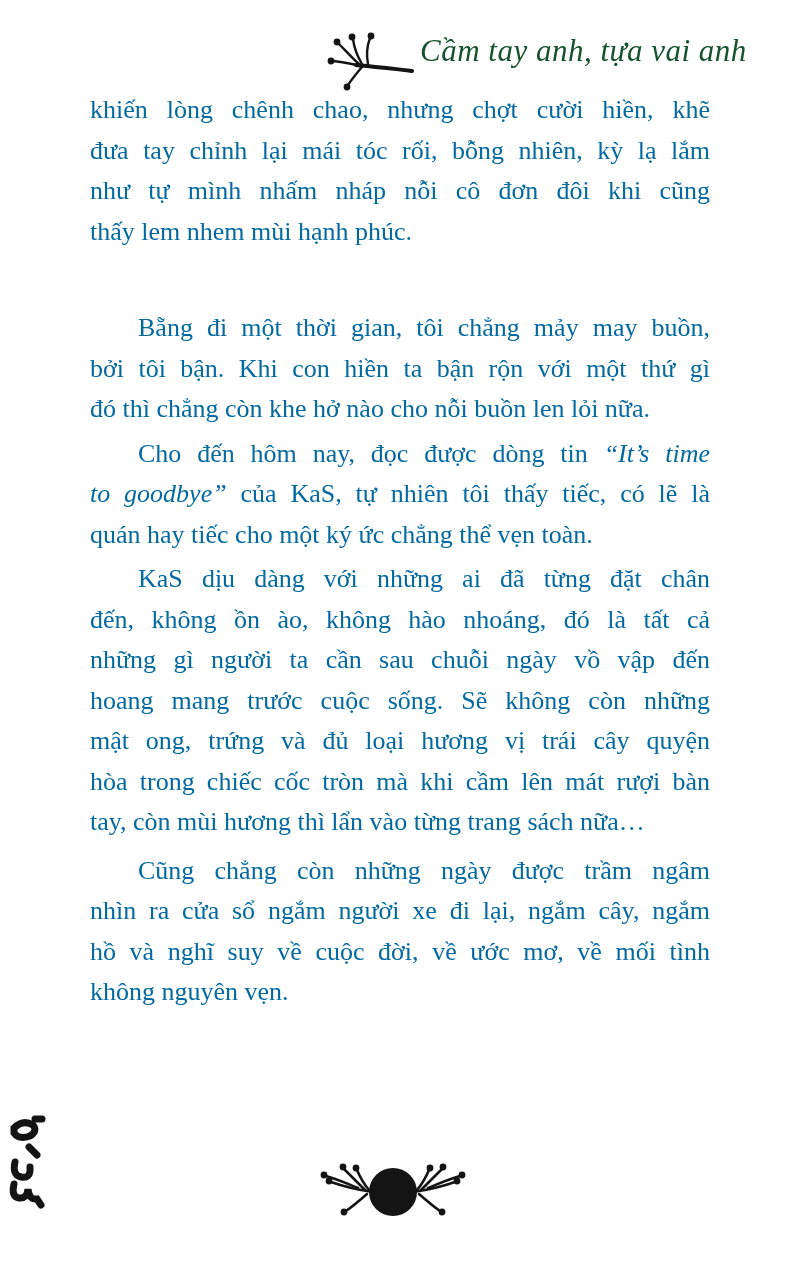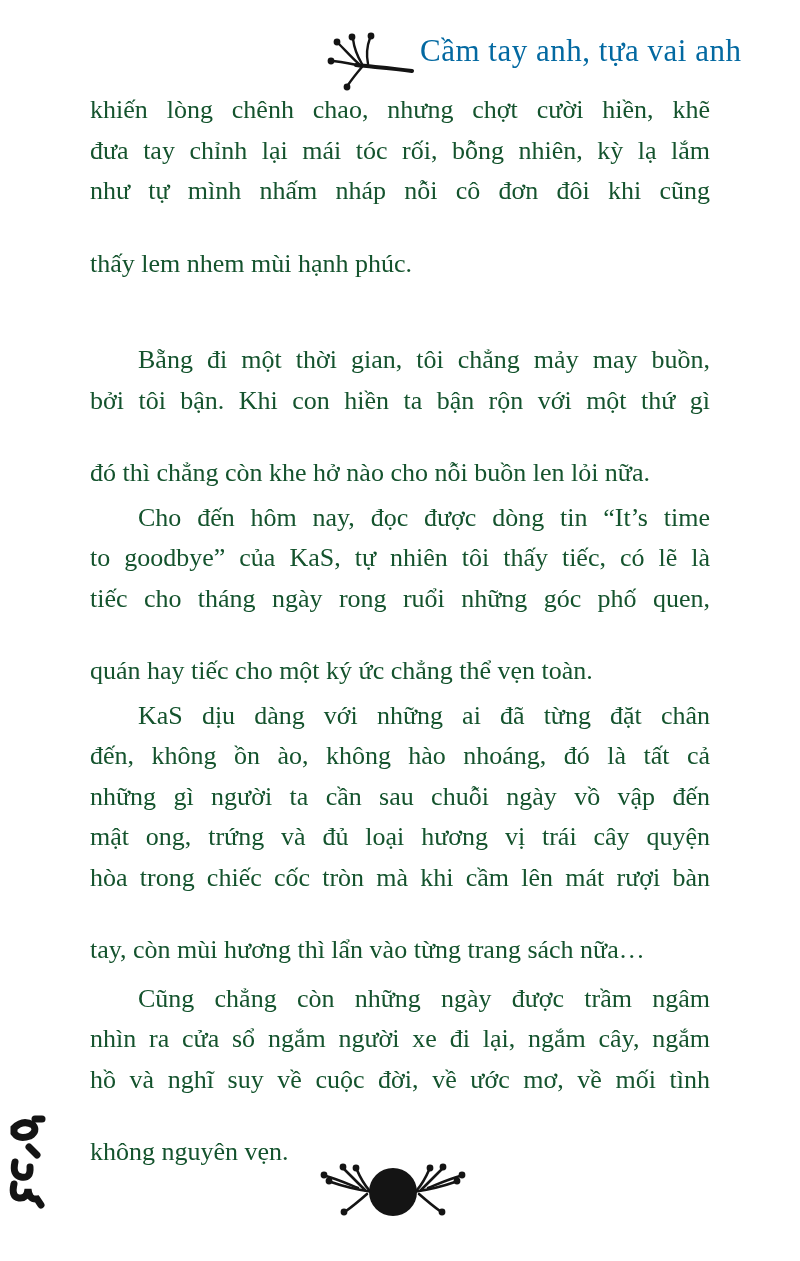--- a/index.html
+++ b/index.html
@@ -17,44 +17,45 @@
   }
   
   .running-header {
     position: absolute; top: 0; left: 0; width: 100%; height: 90px;
   }
   .header-sprig {
     position: absolute; left: 326px; top: 30px;
   }
   .header-title {
     position: absolute; left: 420px; top: 33px;
+    font-style: italic;
     font-size: 31px;
     letter-spacing: 0.5px;
     white-space: nowrap;
-    color: #0369a1;
+    color: #14532d;
   }
   
   .text-column {
     position: absolute; left: 90px; top: 90px; width: 620px;
     font-size: 26px;
     line-height: 40.5px;
-    color: #14532d;
+    color: #0369a1;
   }
   .para { margin: 0; }
   .para + .para { margin-top: 4px; }
   .para.space-before { margin-top: 56px; }
   .para.space-before-sm { margin-top: 8px; }
   .line {
     text-align: justify;
     text-align-last: justify;
     white-space: normal;
   }
-  .line.last { text-align-last: left; margin-top: 32px; }
+  .line.last { text-align-last: left; }
   .line.indent { text-indent: 48px; }
-  .it { }
+  .it { font-style: italic; }
   
   .footer-ornament {
     position: absolute; left: 313px; top: 1154px;
     width: 160px; height: 76px;
   }
   
   .margin-stamp {
     position: absolute; left: 4px; top: 1114px;
     width: 44px; height: 96px;
   }
@@ -93,27 +94,27 @@
         <div class="line last"><span>thấy lem nhem mùi hạnh phúc.</span></div>
       </div>
       <div class="para space-before">
         <div class="line indent"><span>Bẵng đi một thời gian, tôi chẳng mảy may buồn,</span></div>
         <div class="line"><span>bởi tôi bận. Khi con hiền ta bận rộn với một thứ gì</span></div>
         <div class="line last"><span>đó thì chẳng còn khe hở nào cho nỗi buồn len lỏi nữa.</span></div>
       </div>
       <div class="para">
         <div class="line indent"><span>Cho đến hôm nay, đọc được dòng tin </span><span class="it">“It’s time</span></div>
         <div class="line"><span class="it">to goodbye”</span><span> của KaS, tự nhiên tôi thấy tiếc, có lẽ là</span></div>
-        <div class="line"><span>tiếc cho tháng ngày rong ruổi những góc phố quen,</span></div>
         <div class="line last"><span>quán hay tiếc cho một ký ức chẳng thể vẹn toàn.</span></div>
       </div>
       <div class="para">
         <div class="line indent"><span>KaS dịu dàng với những ai đã từng đặt chân</span></div>
         <div class="line"><span>đến, không ồn ào, không hào nhoáng, đó là tất cả</span></div>
         <div class="line"><span>những gì người ta cần sau chuỗi ngày vồ vập đến</span></div>
+        <div class="line"><span>hoang mang trước cuộc sống. Sẽ không còn những</span></div>
         <div class="line"><span>mật ong, trứng và đủ loại hương vị trái cây quyện</span></div>
         <div class="line"><span>hòa trong chiếc cốc tròn mà khi cầm lên mát rượi bàn</span></div>
         <div class="line last"><span>tay, còn mùi hương thì lẩn vào từng trang sách nữa…</span></div>
       </div>
       <div class="para space-before-sm">
         <div class="line indent"><span>Cũng chẳng còn những ngày được trầm ngâm</span></div>
         <div class="line"><span>nhìn ra cửa sổ ngắm người xe đi lại, ngắm cây, ngắm</span></div>
         <div class="line"><span>hồ và nghĩ suy về cuộc đời, về ước mơ, về mối tình</span></div>
         <div class="line last"><span>không nguyên vẹn.</span></div>
       </div>

